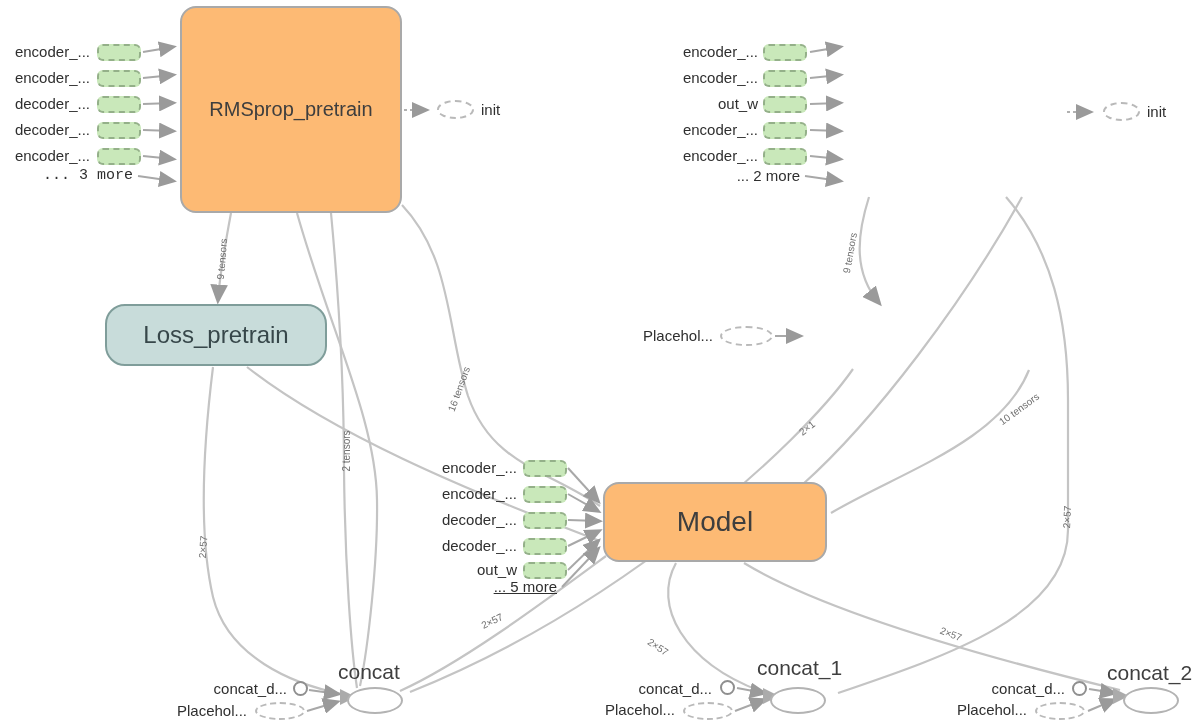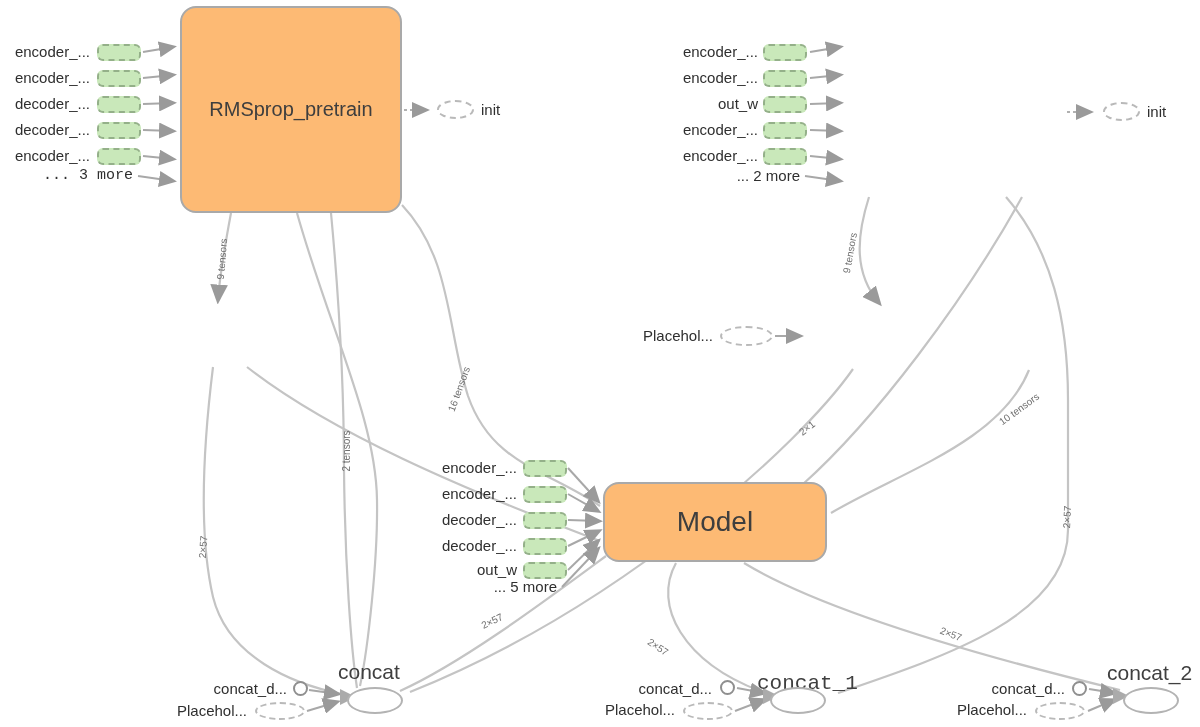--- a/index.html
+++ b/index.html
@@ -94,20 +94,23 @@
       <polygon points="763,688 779,696 763,704"></polygon>
       <polygon points="1113,688 1129,696 1113,704"></polygon>
     </g>
   </svg>
 
   <div class="bignode" style="left:180px; top:6px; width:222px; height:207px;">
     <span>RMSprop_pretrain</span>
   </div>
 
 
+  <div class="bignode lossnode" style="left:105px; top:304px; width:222px; height:62px;">
+    <span>Loss_pretrain</span>
+  </div>
 
 
   <div class="bignode modelnode" style="left:603px; top:482px; width:224px; height:80px;">
     <span>Model</span>
   </div>
 
   <div class="lbl" style="left:0px; top:43px; width:90px;">encoder_...</div>
   <div class="lbl" style="left:0px; top:69px; width:90px;">encoder_...</div>
   <div class="lbl" style="left:0px; top:95px; width:90px;">decoder_...</div>
   <div class="lbl" style="left:0px; top:121px; width:90px;">decoder_...</div>
@@ -129,21 +132,21 @@
   <div class="chip" style="left:763px; top:70px;"></div>
   <div class="chip" style="left:763px; top:96px;"></div>
   <div class="chip" style="left:763px; top:122px;"></div>
   <div class="chip" style="left:763px; top:148px;"></div>
 
   <div class="lbl" style="left:400px; top:459px; width:117px;">encoder_...</div>
   <div class="lbl" style="left:400px; top:485px; width:117px;">encoder_...</div>
   <div class="lbl" style="left:400px; top:511px; width:117px;">decoder_...</div>
   <div class="lbl" style="left:400px; top:537px; width:117px;">decoder_...</div>
   <div class="lbl" style="left:400px; top:561px; width:117px;">out_w</div>
-  <div class="lbl" style="left:400px; top:578px; width:157px;">... 5 more</div>
+  <div class="lbl" style="left:400px; top:578px; width:157px;text-decoration:underline;">... 5 more</div>
   <div class="chip" style="left:523px; top:460px;"></div>
   <div class="chip" style="left:523px; top:486px;"></div>
   <div class="chip" style="left:523px; top:512px;"></div>
   <div class="chip" style="left:523px; top:538px;"></div>
   <div class="chip" style="left:523px; top:562px;"></div>
 
   <div class="ell" style="left:437px; top:100px; width:37px; height:19px;"></div>
   <div class="lbl" style="left:481px; top:101px; width:40px; text-align:left;">init</div>
   <div class="ell" style="left:1103px; top:102px; width:37px; height:19px;"></div>
   <div class="lbl" style="left:1147px; top:103px; width:40px; text-align:left;">init</div>
@@ -151,21 +154,21 @@
   <div class="lbl" style="left:590px; top:327px; width:123px;">Placehol...</div>
   <div class="ell" style="left:720px; top:326px; width:53px; height:20px;"></div>
 
   <div class="nlabel" style="left:338px; top:660px;">concat</div>
   <div class="oval" style="left:347px; top:687px;"></div>
   <div class="lbl" style="left:197px; top:680px; width:90px;">concat_d...</div>
   <div class="circ" style="left:293px; top:681px;"></div>
   <div class="lbl" style="left:157px; top:702px; width:90px;">Placehol...</div>
   <div class="ell" style="left:255px; top:702px; width:50px; height:18px;"></div>
 
-  <div class="nlabel" style="left:757px; top:672px;font-family:Liberation Mono, monospace;">concat_1</div>
+  <div class="nlabel" style="left:757px; top:656px;">concat_1</div>
   <div class="oval" style="left:770px; top:687px;"></div>
   <div class="lbl" style="left:622px; top:680px; width:90px;">concat_d...</div>
   <div class="circ" style="left:720px; top:680px;"></div>
   <div class="lbl" style="left:585px; top:701px; width:90px;">Placehol...</div>
   <div class="ell" style="left:683px; top:702px; width:50px; height:18px;"></div>
 
   <div class="nlabel" style="left:1107px; top:661px;">concat_2</div>
   <div class="oval" style="left:1123px; top:687px;"></div>
   <div class="lbl" style="left:975px; top:680px; width:90px;">concat_d...</div>
   <div class="circ" style="left:1072px; top:681px;"></div>

